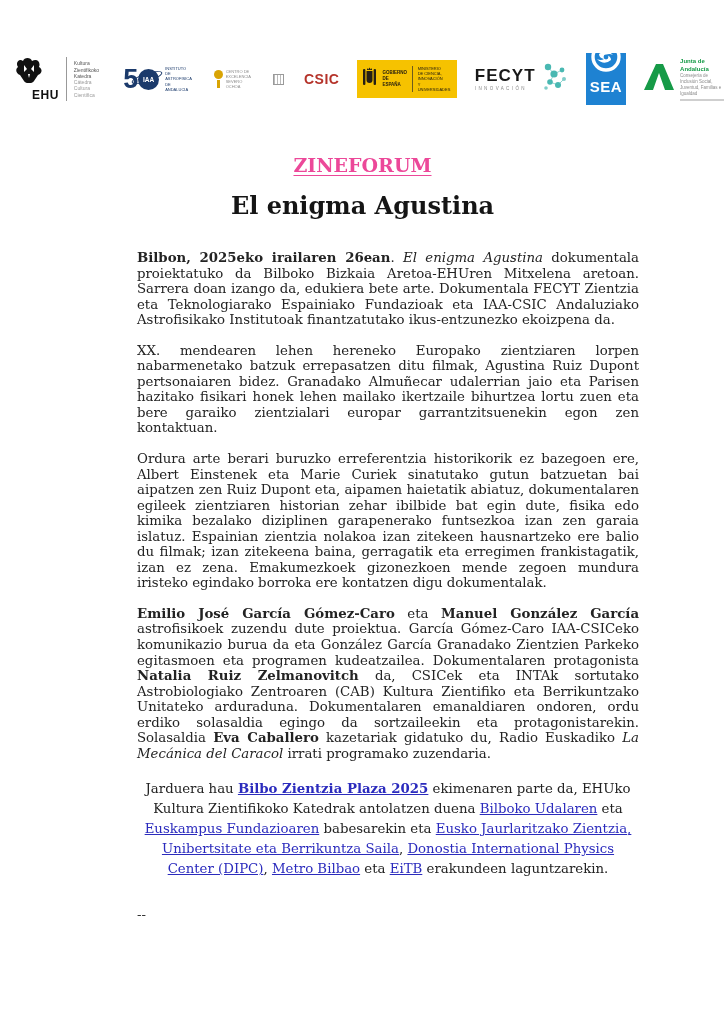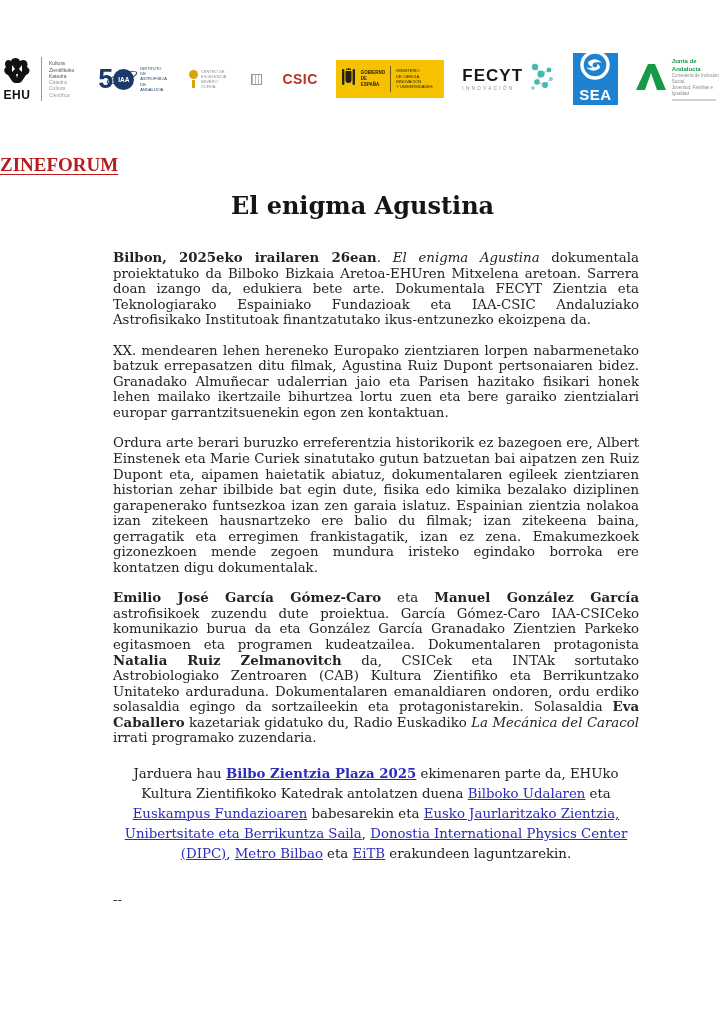--- a/index.html
+++ b/index.html
@@ -22,21 +22,21 @@
   }
   
   .logobar{
     padding-top:46px;height:112px;display:flex;align-items:center;
     justify-content:center;gap:18px;font-family:"Liberation Sans", sans-serif;
   }
   .logo{display:flex;align-items:center;}
   
   .ehu{gap:7px;}
   .ehu-left{display:flex;flex-direction:column;align-items:center;}
-  .ehu-acronym{font-weight:bold;font-size:12px;letter-spacing:.5px;color:#111;margin-top:1px;}
+  .ehu-acronym{font-weight:bold;font-size:12px;letter-spacing:.5px;color:#111;margin-top:1px;padding-left:32px;}
   .ehu-divider{width:1px;height:44px;background:#999;}
   .ehu-lines{display:flex;flex-direction:column;justify-content:center;line-height:1.25;}
   .ehu-lines .eu{font-size:5px;color:#555;}
   .ehu-lines .es{font-size:5px;color:#9a9a9a;}
   
   .iaa{gap:3px;margin-left:6px;}
   .iaa-50{display:flex;align-items:center;position:relative;}
   .iaa-5{font-size:27px;font-weight:bold;color:var(--iaa-navy);line-height:1;}
   .iaa-circle{
     width:21px;height:21px;border-radius:50%;background:var(--iaa-navy);
@@ -74,43 +74,43 @@
   .gob-sep{width:1px;height:26px;background:#6d5b1e;}
   .gob-col .m{font-size:4px;color:#201a10;}
   
   .fecyt{gap:4px;}
   .fecyt-text{display:flex;flex-direction:column;align-items:flex-start;}
   .fecyt-name{font-size:17px;font-weight:bold;color:#181818;letter-spacing:1px;line-height:1;}
   .fecyt-tagline{font-size:4.5px;letter-spacing:2.4px;color:#8a8a8a;margin-top:2px;}
   
   .sea{
     width:49px;height:52px;background:var(--sea-blue);display:flex;flex-direction:column;
-    align-items:center;justify-content:flex-end;padding-bottom:2px;gap:1px;
+    align-items:center;justify-content:flex-end;padding-bottom:10px;gap:1px;
   }
   .sea-name{color:#fff;font-weight:bold;font-size:15px;letter-spacing:.5px;line-height:1.1;}
   
   .junta{gap:6px;}
   .junta-text{display:flex;flex-direction:column;line-height:1.35;}
   .junta-name{font-size:6px;font-weight:bold;color:var(--junta-green);}
   .junta-dept{font-size:4.5px;color:#8d8d8d;}
   .junta-fineline{width:44px;height:2px;background:#cfcfcf;margin-top:2px;}
   
   .title-main{
-    text-align:left;margin-top:42px;font-size:19px;font-weight:bold;
-    text-decoration:underline;text-underline-offset:3px;color:#b91c1c;font-family:Liberation Serif, serif;
+    text-align:center;margin-top:42px;font-size:19px;font-weight:bold;
+    text-decoration:underline;text-underline-offset:3px;color:#ec4899;
   }
   .title-sub{
     text-align:center;margin-top:27px;font-size:14px;font-weight:bold;
     color:var(--accent-maroon);
   }
   .title-doc{
     text-align:center;margin-top:15px;font-size:24px;font-weight:bold;color:#151515;
   }
   
-  .content{padding:30px 86px 0 113px;font-size:13.3px;line-height:1.17;color:#232323;}
+  .content{padding:30px 86px 0 113px;font-size:13.3px;line-height:1.17;color:#232323;margin-left:24px;}
   .para{margin-bottom:15px;}
   .justify{text-align:justify;}
   .links-para{text-align:center;line-height:1.5;margin-top:18px;}
   .run-bold{font-weight:bold;}
   .run-italic{font-style:italic;}
   .run-link{color:var(--link-blue);text-decoration:underline;cursor:pointer;}
   .run-linkbold{color:var(--link-blue);text-decoration:underline;font-weight:bold;cursor:pointer;}
   .dashes{margin-top:28px;font-size:13.3px;color:#333;}
 </style>
 </head>

